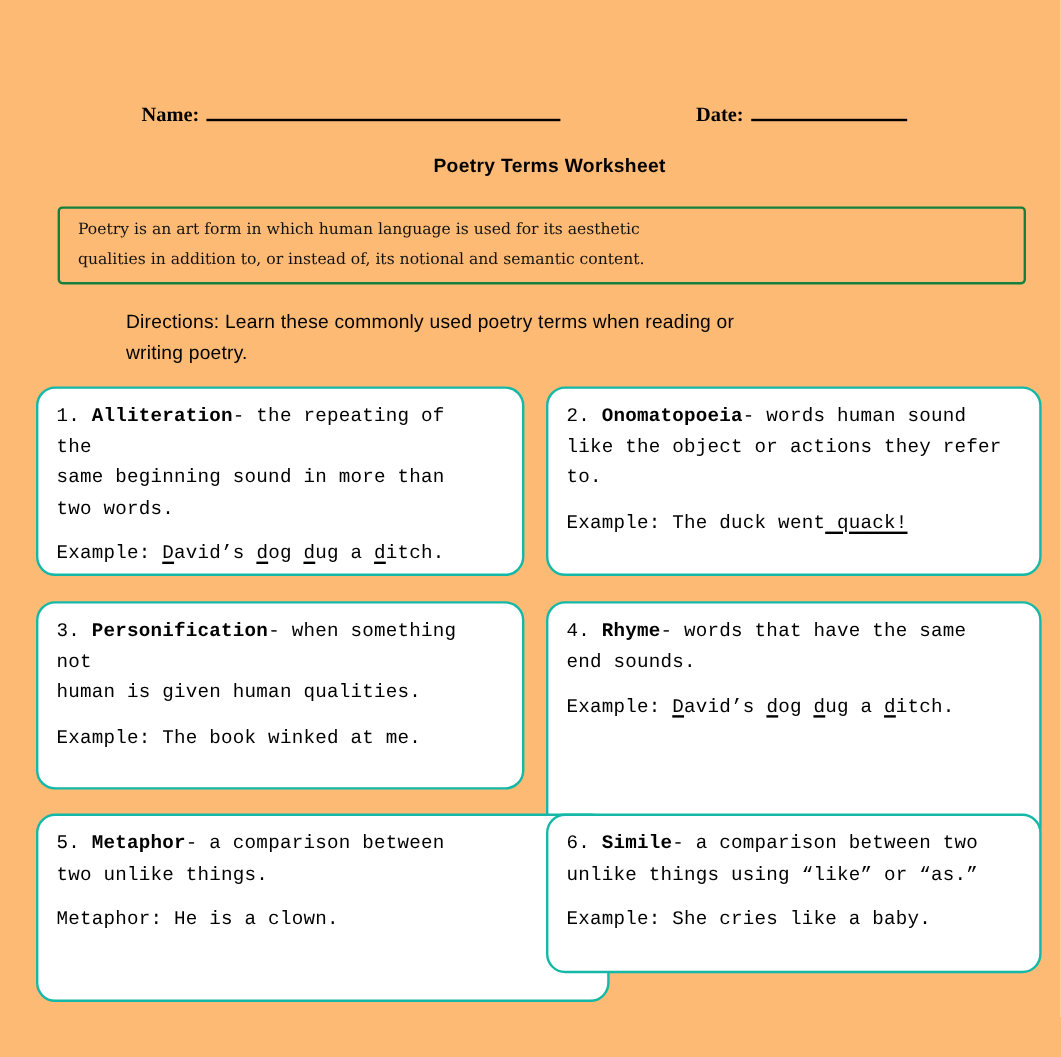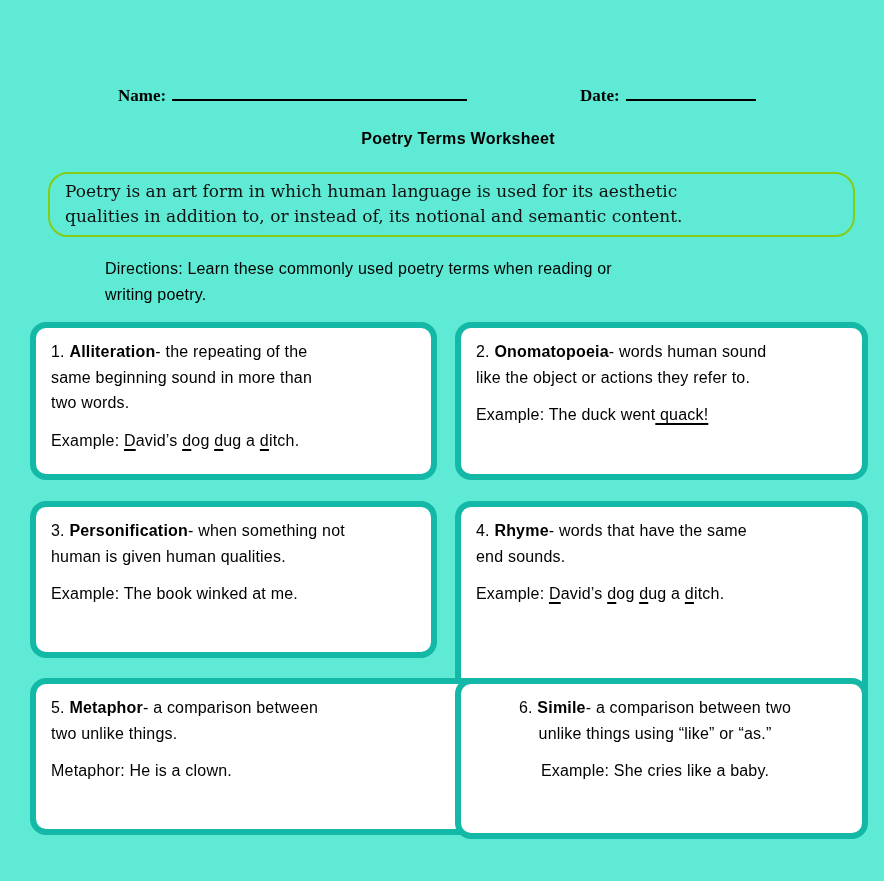--- a/index.html
+++ b/index.html
@@ -1,49 +1,49 @@
 <!DOCTYPE html>
 <html><head>
 <meta charset="utf-8">
 <style>
   html,body{margin:0;padding:0;background:#fff;}
   .page{
-    position:relative;width:884px;height:881px;background:#5eead4;
+    position:relative;width:884px;height:881px;background:#fdba74;
     font-family:"Liberation Sans",sans-serif;color:#000;overflow:hidden;
   }
   
   .hdr-group{position:absolute;top:86px;font-family:"Liberation Serif",serif;
     font-weight:bold;font-size:17px;white-space:nowrap;}
   .hdr-name{left:118px;}
   .hdr-date{left:580px;}
   .blank-line{display:inline-block;border-bottom:2px solid #000;height:13px;
     margin-left:6px;vertical-align:baseline;}
   .blank-name{width:295px;}
   .blank-date{width:130px;}
   
   .page-title{position:absolute;top:130px;left:16px;width:884px;text-align:center;
     font-size:16px;font-weight:bold;letter-spacing:0.3px;}
   
   .intro-box{position:absolute;left:48px;top:172px;width:807px;height:65px;
-    box-sizing:border-box;border:2px solid #84cc16;border-radius:20px;
+    box-sizing:border-box;border:2px solid #15803d;border-radius:4px;
     padding:5px 15px;font-family:"DejaVu Serif","Liberation Serif",serif;
-    font-size:17px;line-height:25px;color:#111;}
+    font-size:13px;line-height:25px;color:#111;}
   
   .directions{position:absolute;left:105px;top:256px;font-size:16px;
     line-height:26px;letter-spacing:0.2px;}
   
-  .term-box{position:absolute;box-sizing:border-box;border:6px solid #14b8a6;
+  .term-box{position:absolute;box-sizing:border-box;border:2px solid #14b8a6;
     border-radius:16px;padding:11px 28px 0 15px;font-size:16px;
-    line-height:25.5px;letter-spacing:0.2px;background:#fff;}
+    line-height:25.5px;letter-spacing:0.2px;background:#fff;font-family:Liberation Mono, monospace;}
   .tb1{left:30px;top:322px;width:407px;height:158px;}
   .tb2{left:455px;top:322px;width:413px;height:158px;}
   .tb3{left:30px;top:501px;width:407px;height:157px;}
   .tb4{left:455px;top:501px;width:413px;height:204px;}
   .tb5{left:30px;top:678px;width:478px;height:157px;}
-  .tb6{left:455px;top:678px;width:413px;height:161px;text-align:center;}
+  .tb6{left:455px;top:678px;width:413px;height:133px;}
   .term-example{margin-top:12px;}
   .b{font-weight:bold;}
   .u{text-decoration:underline;text-decoration-thickness:1.5px;text-underline-offset:3px;}
 </style>
 </head>
 <body>
 
 <div class="page">
 
   <div class="hdr-group hdr-name">

